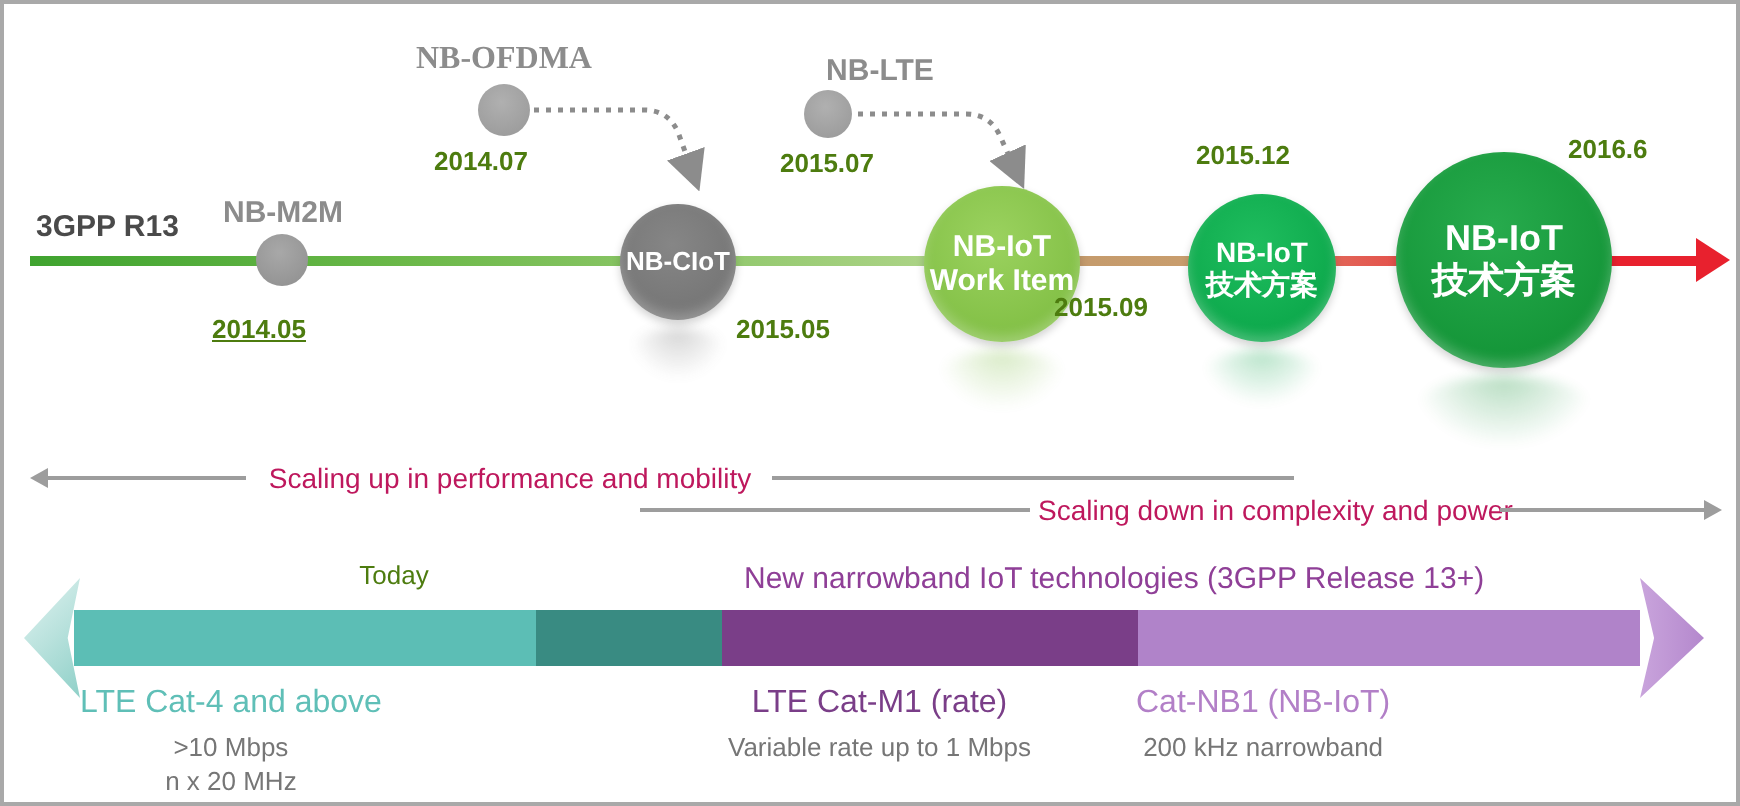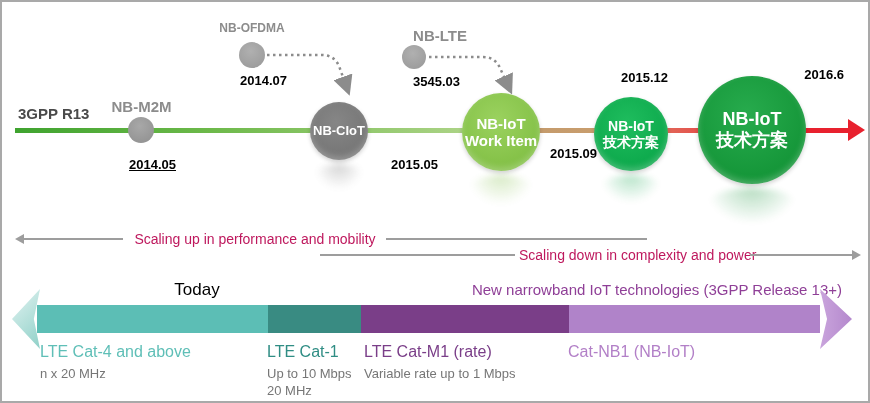--- a/index.html
+++ b/index.html
@@ -16,21 +16,21 @@
   .tl-tan{left:500px;width:130px;background:linear-gradient(90deg,#c2996b,#cb9f6e);}
   .tl-red{left:630px;width:216px;background:linear-gradient(90deg,#e07a64 0%,#e8212e 70%);}
   .tl-arrowhead{left:846px;top:117px;width:0;height:0;
     border-top:11px solid transparent;border-bottom:11px solid transparent;
     border-left:17px solid #e8212e;}
   .dot{border-radius:50%;background:radial-gradient(circle at 45% 35%,#a8a8a8,#8e8e8e);}
   .dot-m2m{left:126px;top:115px;width:26px;height:26px;}
   .dot-ofdma{left:237px;top:40px;width:26px;height:26px;background:radial-gradient(circle at 45% 35%,#b0b0b0,#979797);}
   .dot-lte{left:400px;top:43px;width:24px;height:24px;background:radial-gradient(circle at 45% 35%,#b0b0b0,#979797);}
   .ms-label{font-size:15px;font-weight:bold;color:#8c8c8c;text-align:center;}
-  .ms-date{font-size:13px;font-weight:bold;color:#000000;text-align:right;}
+  .ms-date{font-size:13px;font-weight:bold;color:#4d7c0f;text-align:left;}
   .circle{border-radius:50%;display:flex;flex-direction:column;align-items:center;justify-content:center;
     color:#fff;font-weight:bold;text-align:center;line-height:1.15;
     box-shadow:0 2px 4px rgba(0,0,0,.18), inset 0 -3px 6px rgba(255,255,255,.25);}
   .circle span{display:block;}
   .c-ciot{left:308px;top:100px;width:58px;height:58px;font-size:13px;
     background:radial-gradient(circle at 45% 35%,#868686,#6f6f6f);}
   .c-work{left:460px;top:91px;width:78px;height:78px;font-size:15px;
     background:radial-gradient(circle at 45% 35%,#9bd25f,#79b93c);}
   .c-tech{left:592px;top:95px;width:74px;height:74px;font-size:14px;
     background:radial-gradient(circle at 45% 35%,#1fbd5e,#05a044);}
@@ -40,34 +40,34 @@
   .refl-ciot{left:312px;top:162px;width:50px;height:26px;background:radial-gradient(ellipse at 50% 0%,#6f6f6f,transparent 70%);}
   .refl-work{left:466px;top:173px;width:66px;height:30px;background:radial-gradient(ellipse at 50% 0%,#79b93c,transparent 70%);}
   .refl-tech{left:598px;top:173px;width:62px;height:28px;background:radial-gradient(ellipse at 50% 0%,#05a044,transparent 70%);}
   .refl-freeze{left:704px;top:186px;width:92px;height:36px;background:radial-gradient(ellipse at 50% 0%,#0d8d30,transparent 70%);}
   
   .sc-line{height:2px;background:#9d9d9d;}
   .sc-text{font-size:14px;color:#be185d;white-space:nowrap;}
   .tri-left{width:0;height:0;border-top:5px solid transparent;border-bottom:5px solid transparent;border-right:9px solid #9d9d9d;}
   .tri-right{width:0;height:0;border-top:5px solid transparent;border-bottom:5px solid transparent;border-left:9px solid #9d9d9d;}
   
-  .bar-heading-today{left:120px;top:278px;width:150px;text-align:center;font-size:17px;color:#000000;}
-  .bar-heading-new{left:370px;top:279px;width:470px;text-align:right;font-size:15px;color:#8f3f97;}
+  .bar-heading-today{left:120px;top:278px;width:150px;text-align:center;font-size:13px;color:#4d7c0f;}
+  .bar-heading-new{left:370px;top:279px;width:470px;text-align:left;font-size:15px;color:#8f3f97;}
   .bar-seg{top:303px;height:28px;}
   .seg-cat4{left:35px;width:231px;background:#5cbeb5;}
   .seg-cat1{left:266px;width:93px;background:#398b82;}
   .seg-catm1{left:359px;width:208px;background:#7a3e88;}
   .seg-catnb1{left:567px;width:251px;background:#b083c9;}
   .chev-left{left:10px;top:287px;width:28px;height:60px;
     background:linear-gradient(135deg,#e2f3f1,#8fd0c8);
     clip-path:polygon(100% 0,0 50%,100% 100%,78% 50%);}
   .chev-right{left:818px;top:287px;width:32px;height:60px;
     background:linear-gradient(90deg,#c9a4dc,#b488cd);
     clip-path:polygon(0 0,100% 50%,0 100%,22% 50%);}
-  .col{position:absolute;top:341px;}
+  .col{position:absolute;top:341px;text-align:center;}
   .col-title{font-size:16px;margin:0 0 4px 0;}
   .col-line{font-size:13px;color:#767676;line-height:17px;}
   .t-cat4{color:#5fbfb7;}
   .t-cat1{color:#2f8d84;}
   .t-catm1{color:#7a3e88;}
   .t-catnb1{color:#b27fc7;}
   svg.overlay{position:absolute;left:0;top:0;pointer-events:none;}
 </style>
 </head>
 <body>
@@ -93,27 +93,27 @@
       </marker>
     </defs>
     <path d="M265,53 L320,53 Q332,53 337,64 L346,89" fill="none" stroke="#8c8c8c" stroke-width="2.5" stroke-dasharray="2.5 3.5" marker-end="url(#mArr)"></path>
     <path d="M427,55 L481,55 Q493,55 498,66 L508,88" fill="none" stroke="#8c8c8c" stroke-width="2.5" stroke-dasharray="2.5 3.5" marker-end="url(#mArr)"></path>
   </svg>
 
   <div class="abs ms-label" style="left:97px;top:96px;width:85px;">NB-M2M</div>
   <div class="abs dot dot-m2m"></div>
   <div class="abs ms-date" style="left:104px;top:155px;width:70px;text-decoration:underline;">2014.05</div>
 
-  <div class="abs ms-label" style="left:205px;top:19px;width:90px;font-size:12px;">NB-OFDMA</div>
+  <div class="abs ms-label" style="left:205px;top:19px;width:90px;font-size:16px;font-family:Liberation Serif, serif;">NB-OFDMA</div>
   <div class="abs dot dot-ofdma"></div>
   <div class="abs ms-date" style="left:215px;top:71px;width:70px;">2014.07</div>
 
   <div class="abs ms-label" style="left:403px;top:25px;width:70px;">NB-LTE</div>
   <div class="abs dot dot-lte"></div>
-  <div class="abs ms-date" style="left:388px;top:72px;width:70px;">3545.03</div>
+  <div class="abs ms-date" style="left:388px;top:72px;width:70px;">2015.07</div>
 
   <div class="abs circle c-ciot">
     <span>NB-CIoT</span>
   </div>
   <div class="abs ms-date" style="left:366px;top:155px;width:70px;">2015.05</div>
 
   <div class="abs circle c-work">
     <span>NB-IoT</span>
     <span>Work Item</span>
   </div>
@@ -146,28 +146,25 @@
 
   <div class="abs chev-left"></div>
   <div class="abs bar-seg seg-cat4"></div>
   <div class="abs bar-seg seg-cat1"></div>
   <div class="abs bar-seg seg-catm1"></div>
   <div class="abs bar-seg seg-catnb1"></div>
   <div class="abs chev-right"></div>
 
   <div class="col" style="left:38px;">
     <div class="col-title t-cat4">LTE Cat-4 and above</div>
+    <div class="col-line">&gt;10 Mbps</div>
     <div class="col-line">n x 20 MHz</div>
-  </div>
-  <div class="col" style="left:265px;">
-    <div class="col-title t-cat1">LTE Cat-1</div>
-    <div class="col-line">Up to 10 Mbps</div>
-    <div class="col-line">20 MHz</div>
   </div>
   <div class="col" style="left:362px;">
     <div class="col-title t-catm1">LTE Cat-M1 (rate)</div>
     <div class="col-line">Variable rate up to 1 Mbps</div>
   </div>
   <div class="col" style="left:566px;">
     <div class="col-title t-catnb1">Cat-NB1 (NB-IoT)</div>
+    <div class="col-line">200 kHz narrowband</div>
   </div>
 
 </div>
 
 </body></html>

